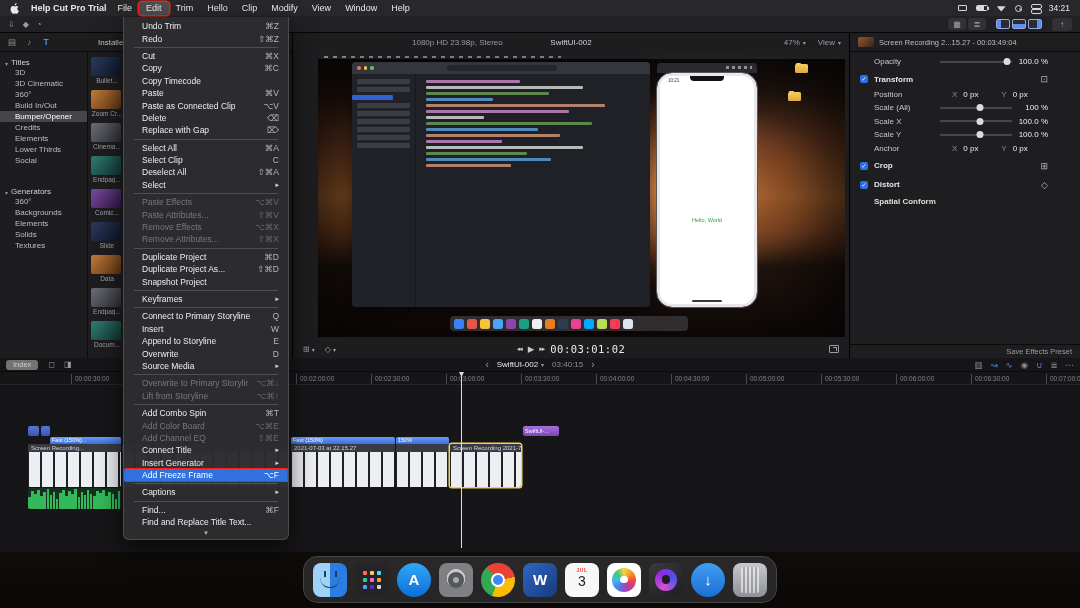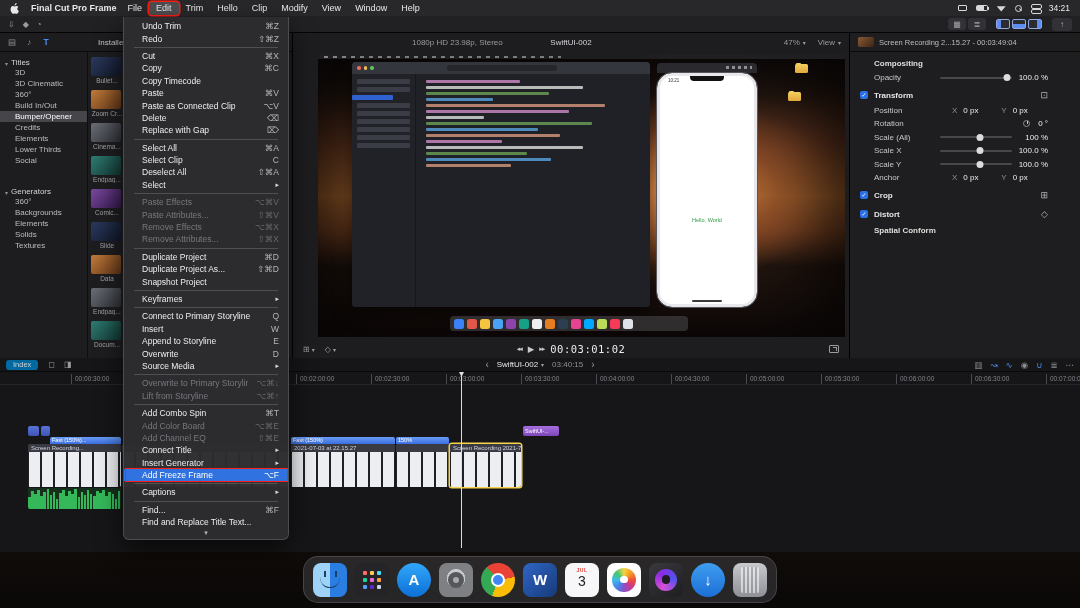--- a/index.html
+++ b/index.html
@@ -146,21 +146,21 @@
   .axv{color:#ececf0;margin-left:6px;min-width:24px}
   .secic{margin-left:auto;margin-right:22px;color:#b2b2b8;font-weight:normal;font-size:9px}
   .dial{width:7px;height:7px;border:1px solid #8e8e93;border-radius:50%;margin-left:auto;position:relative}
   .dial::after{content:'';position:absolute;left:50%;top:0;width:1px;height:3px;background:#c6c6cb}
   .dial + .val{margin-left:8px}
   .insp-footer{height:14px;border-top:1px solid #0a0a0b;display:flex;align-items:center;justify-content:flex-end;padding:0 8px;font-size:7.5px;color:#9a9aa0}
 
   
   .timeline{position:absolute;left:0;top:358px;width:1080px;height:194px;background:#161618}
   .tl-toolbar{height:14px;display:flex;align-items:center;padding:0 6px;position:relative;border-bottom:1px solid #0a0a0b}
-  .index-btn{height:10px;padding:0 7px;background:#0369a1;border-radius:3px;font-size:7.5px;color:#cfcfd4;display:flex;align-items:center}
+  .index-btn{height:10px;padding:0 7px;background:#737373;border-radius:3px;font-size:7.5px;color:#cfcfd4;display:flex;align-items:center}
   .tl-tools{display:flex;gap:9px;margin-left:10px;color:#9a9aa0;font-size:8px}
   .tl-center{position:absolute;left:50%;transform:translateX(-50%);display:flex;align-items:center;gap:8px;font-size:8px;color:#8e8e93}
   .tl-title{color:#e6e6ea;display:flex;align-items:center;gap:3px}
   .nav{color:#9a9aa0;font-size:10px}
   .tl-right{margin-left:auto;display:flex;gap:8px;font-size:8.5px;align-items:center}
   .tli{color:#8e8e93}
   .tli.on{color:#4a8df0}
   .ruler{position:absolute;top:14px;left:0;right:0;height:13px;border-bottom:1px solid #26262a;font-size:6.5px;color:#82828a}
   .rl{position:absolute;top:2px;height:10px;line-height:10px;border-left:1px solid #4a4a50;padding-left:3px;white-space:nowrap}
   .lanes{position:absolute;top:27px;left:0;right:0;bottom:0}
@@ -210,21 +210,21 @@
 <body>
 
 <div class="screen">
 
   <div class="menubar">
     <span class="apple">
         <svg width="9" height="11" viewBox="0 0 16 20">
           <path fill="#e8e8ea" d="M13.1 10.6c0-2.2 1.8-3.3 1.9-3.3-1-1.5-2.6-1.7-3.2-1.7-1.4-.1-2.7.8-3.4.8-.7 0-1.8-.8-3-.8C3.9 5.6 2.4 6.5 1.6 8c-1.6 2.8-.4 7 1.2 9.3.8 1.1 1.7 2.4 2.9 2.3 1.2 0 1.6-.7 3-.7s1.8.7 3 .7c1.3 0 2.1-1.1 2.9-2.3.9-1.3 1.3-2.6 1.3-2.7-.1 0-2.8-1-2.8-4zM10.9 3.1c.6-.8 1.1-1.9 1-3.1-.9 0-2.1.6-2.7 1.4-.6.7-1.1 1.9-1 3 1 .1 2-.5 2.7-1.3z"></path>
         </svg>
       </span>
-    <span class="app-name">Final Cut Pro Frame</span>
+    <span class="app-name">Help Cut Pro Trial</span>
     <span class="menus">
         <span class="menu-title">File</span>
         <span class="menu-title open annotated">Edit</span>
         <span class="menu-title">Trim</span>
         <span class="menu-title">Hello</span>
         <span class="menu-title">Clip</span>
         <span class="menu-title">Modify</span>
         <span class="menu-title">View</span>
         <span class="menu-title">Window</span>
         <span class="menu-title">Help</span>
@@ -441,47 +441,39 @@
       <span class="fullscreen"></span>
     </div>
   </div>
 
   <div class="inspector">
     <div class="insp-header">
       <span class="insp-thumb"></span>
       <span>Screen Recording 2...15.27 - 00:03:49:04</span>
     </div>
     <div class="insp-body">
-        <div class="ir header">
-          <span class="lab">Compositing</span>
-        </div>
         <div class="ir slider">
           <span class="lab">Opacity</span>
           <span class="sl">
             <span class="knob" style="left: 93%;"></span>
           </span>
           <span class="val">100.0 %</span>
         </div>
         <div class="ir section">
           <span class="cb">✓</span>
           <span class="lab">Transform</span>
           <span class="secic">⊡</span>
         </div>
         <div class="ir xy">
           <span class="lab">Position</span>
           <span class="axis">X</span>
           <span class="axv">0 px</span>
           <span class="axis">Y</span>
           <span class="axv">0 px</span>
         </div>
-        <div class="ir value">
-          <span class="lab">Rotation</span>
-          <span class="dial"></span>
-          <span class="val">0 °</span>
-        </div>
         <div class="ir slider">
           <span class="lab">Scale (All)</span>
           <span class="sl">
             <span class="knob" style="left: 55%;"></span>
           </span>
           <span class="val">100 %</span>
         </div>
         <div class="ir slider">
           <span class="lab">Scale X</span>
           <span class="sl">
@@ -510,20 +502,23 @@
         </div>
         <div class="ir section">
           <span class="cb">✓</span>
           <span class="lab">Distort</span>
           <span class="secic">◇</span>
         </div>
         <div class="ir header">
           <span class="lab">Spatial Conform</span>
         </div>
       </div>
+    <div class="insp-footer">
+      <span>Save Effects Preset</span>
+    </div>
   </div>
 
   <div class="ctx-menu">
       <div class="mi">
         <span class="lbl">Undo Trim</span>
         <span class="sc">⌘Z</span>
       </div>
       <div class="mi">
         <span class="lbl">Redo</span>
         <span class="sc">⇧⌘Z</span>

